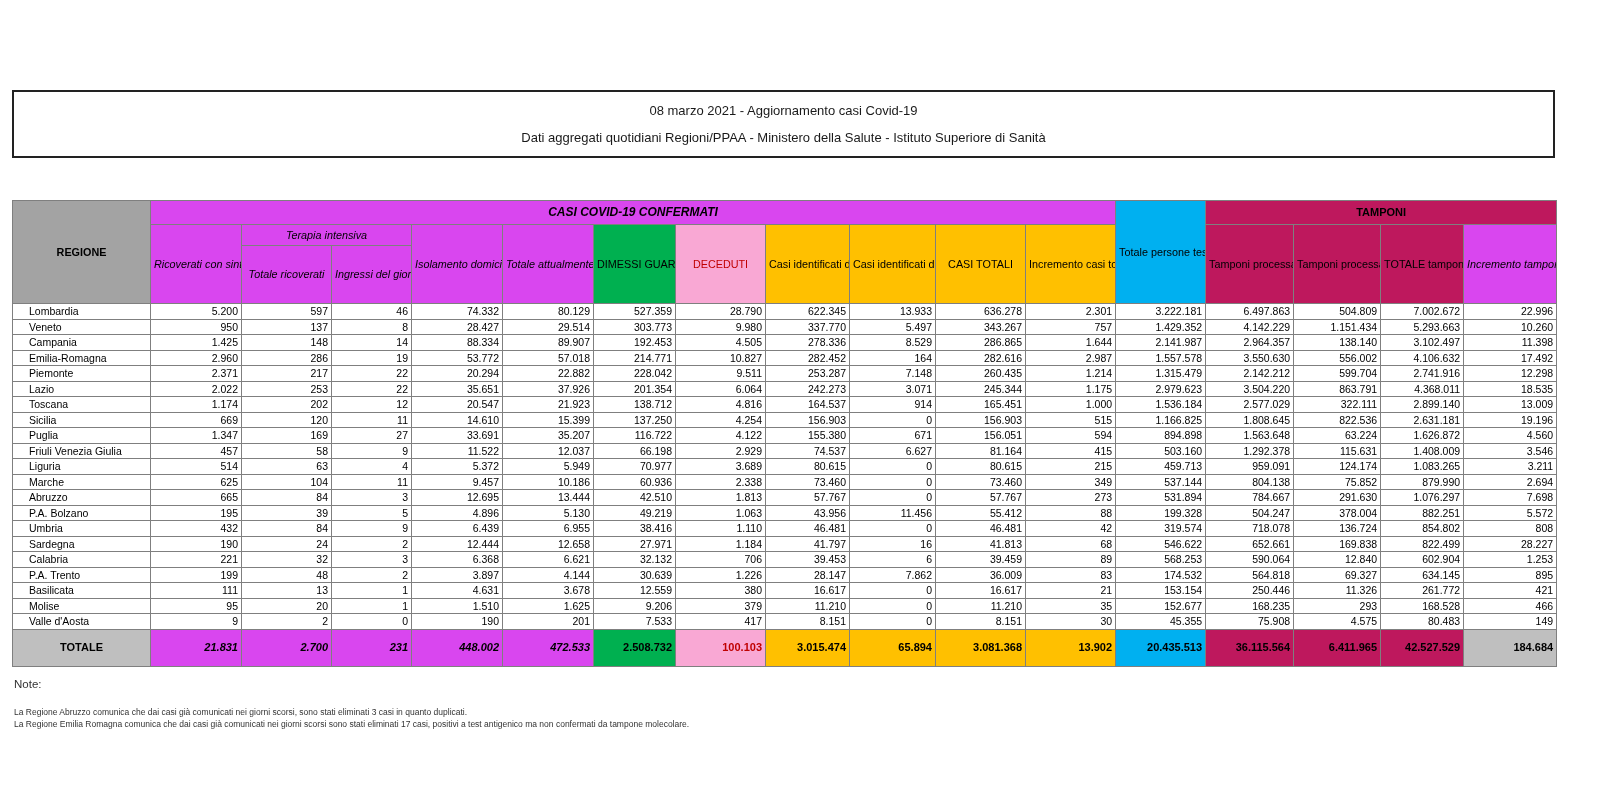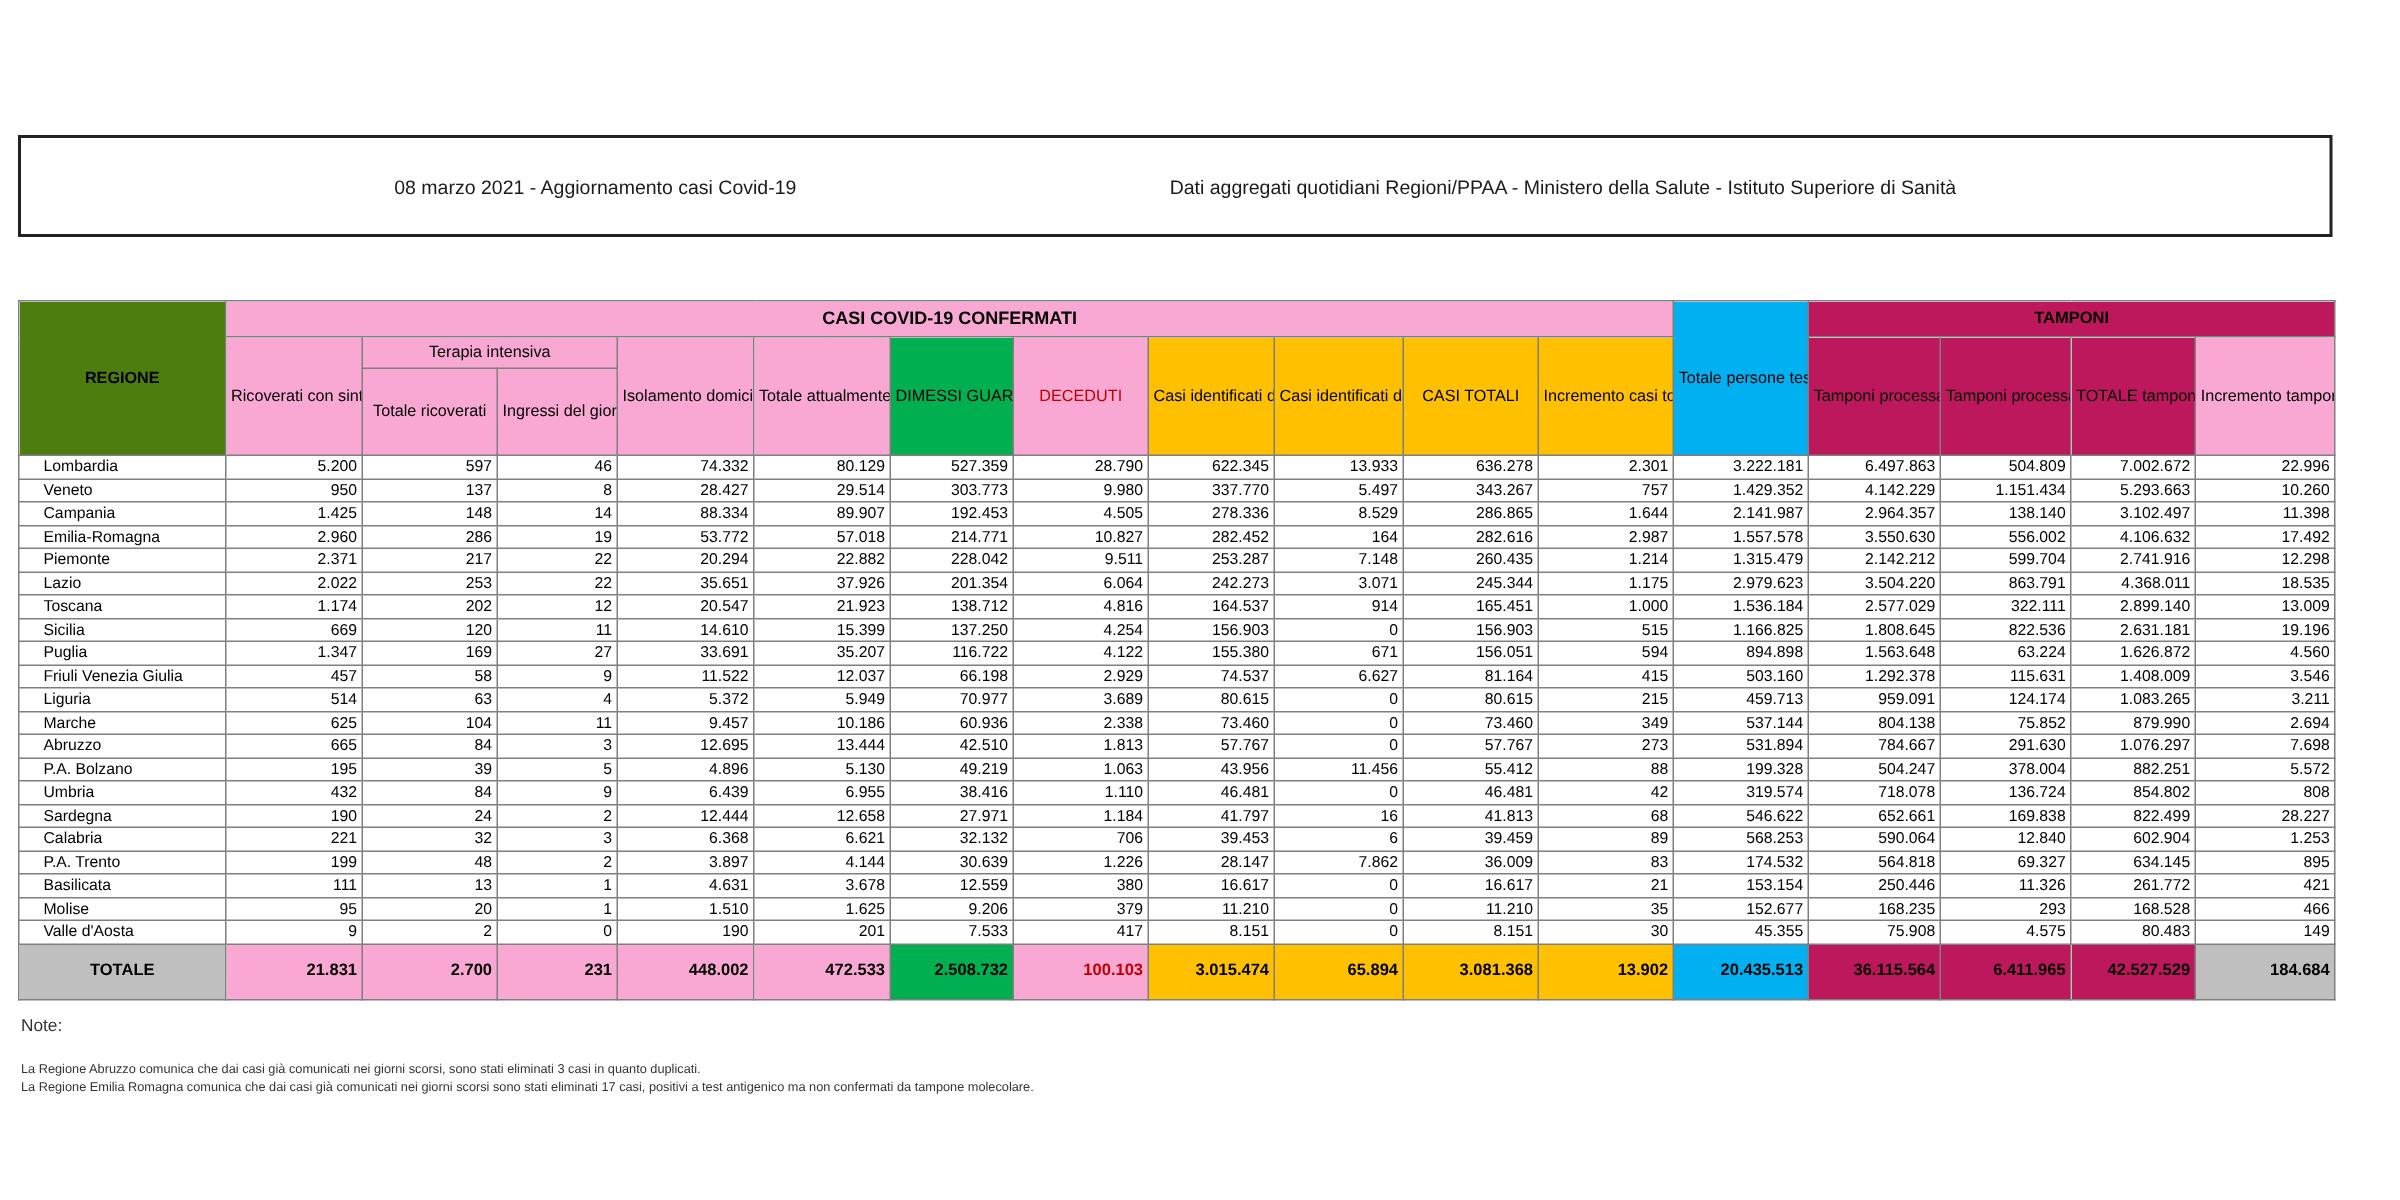--- a/index.html
+++ b/index.html
@@ -5,42 +5,42 @@
   * { box-sizing: border-box; }
   html,body {
     margin:0; padding:0; width:1600px; height:800px; background:#ffffff;
     font-family:"Liberation Sans","DejaVu Sans",sans-serif; color:#000;
   }
   #stage { position:relative; width:1600px; height:800px; overflow:hidden; }
 
   
   .title-box {
     position:absolute; left:12px; top:90px; width:1543px; height:68px;
-    border:2px solid #222; display:flex; flex-direction:row;
+    border:2px solid #222; display:flex; flex-direction:column;
     justify-content:space-evenly; align-items:center; background:#fff;
   }
   .title-box .tline { font-size:13px; color:#1a1a1a; }
 
   
   table.covid {
     position:absolute; left:12px; top:200px;
     border-collapse:collapse; table-layout:fixed; width:1544px;
     font-size:10.5px;
   }
   table.covid th, table.covid td {
     border:1px solid #7f7f7f; overflow:hidden; white-space:nowrap;
     padding:0 3px; line-height:1.15;
   }
   thead th { font-weight:normal; text-align:center; vertical-align:middle; font-size:10.8px; }
   th.banner { font-weight:bold; font-size:12px; }
   th.banner-sm { font-weight:normal; font-size:11px; }
   th.bold { font-weight:bold; }
 
-  .g-dark  { background:#4d7c0f; }
-  .g-light { background:#f9a8d4; }
+  .g-dark  { background:#a3a3a3; }
+  .g-light { background:#d946ef;font-style:italic; }
   .g-mid   { background:#bfbfbf; }
   .gold    { background:#ffc000; }
   .green   { background:#00b050; }
   .red     { background:#f9a8d4; }
   .red-text{ color:#c00000; }
   .cyan    { background:#00b0f0; }
   .peri    { background:#be185d; }
 
   tr.hrow1 { height:24px; }
   tr.hrow2 { height:21px; }

